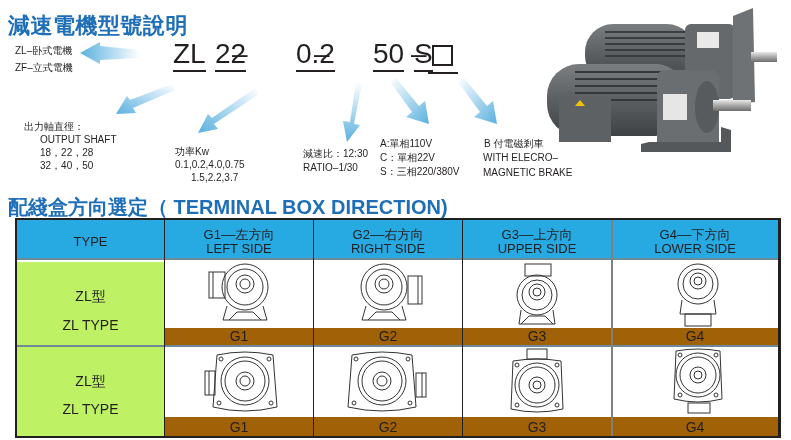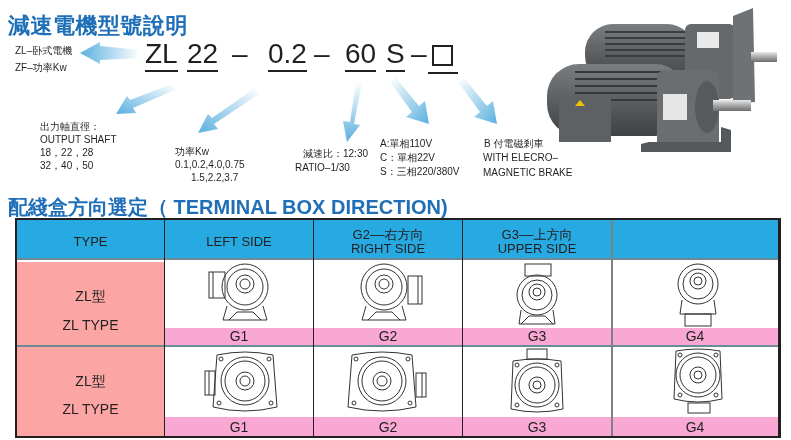--- a/index.html
+++ b/index.html
@@ -5,58 +5,58 @@
   * { margin:0; padding:0; box-sizing:border-box; }
   html, body { width:791px; height:440px; background:#ffffff; overflow:hidden; }
   body { position:relative; font-family:"Liberation Sans", "DejaVu Sans", sans-serif; color:#231f20; }
 
   .abs { position:absolute; }
 
   .title1 { left:8px; top:11px; font-size:22px; font-weight:bold; color:#1f6fb8; letter-spacing:0.5px; white-space:nowrap; }
   .small { font-size:10px; line-height:14px; white-space:nowrap; color:#231f20; }
 
   .code { top:38px; font-size:28px; white-space:nowrap; color:#231f20; }
-  .code .u { position:absolute; text-decoration:none; }
+  .code .u { position:absolute; text-decoration:none;margin-left:28px; }
   .code .u::after { content:""; position:absolute; left:0; right:0; bottom:-2px; height:2px; background:#231f20; }
   .dash { position:absolute; }
   .box { position:absolute; width:21px; height:21px; border:2px solid #231f20; }
   .boxline { position:absolute; height:2px; background:#231f20; }
 
   .arrow { position:absolute; }
 
   .title2 { left:8px; top:194px; font-size:20px; font-weight:bold; color:#1f6fb8; white-space:nowrap; }
 
   .table { position:absolute; left:15px; top:218px; width:766px; height:220px; border:2px solid #231f20; border-right:3px solid #231f20; }
   .hdr { position:absolute; left:0; top:0; width:100%; height:40px; background:#27a9e1; border-bottom:2px solid #6d8a96; }
   .hcell { position:absolute; top:0; height:44px; text-align:center; font-size:13px; line-height:14px; color:#231f20; display:flex; flex-direction:column; justify-content:center; }
   .vline { position:absolute; top:0; width:1px; background:#231f20; height:100%; }
   .vline.grey { background:#808080; width:2px; }
 
-  .typecell { position:absolute; left:0; width:147px; background:#fca5a5; text-align:center; font-size:14px; color:#231f20; }
+  .typecell { position:absolute; left:0; width:147px; background:#bef264; text-align:center; font-size:14px; color:#231f20; }
   .imgcell { position:absolute; background:#ffffff; }
-  .labelbar { position:absolute; background:#f9a8d4; height:17px; text-align:center; font-size:14px; line-height:17px; color:#231f20; }
+  .labelbar { position:absolute; background:#a16207; height:17px; text-align:center; font-size:14px; line-height:17px; color:#231f20; }
   .rowsep { position:absolute; left:0; width:100%; height:2px; background:#6d8a96; }
 
   .motor-photo { position:absolute; left:535px; top:2px; width:256px; height:180px; }
 </style>
 </head>
 <body>
 
 <div class="abs title1">減速電機型號說明</div>
 
 <div class="abs small" style="left:15px;top:44px;">ZL–卧式電機</div>
-<div class="abs small" style="left:15px;top:61px;">ZF–功率Kw</div>
+<div class="abs small" style="left:15px;top:61px;">ZF–立式電機</div>
 
 <div class="abs code" style="left:0;top:38px;width:480px;height:40px;">
   <span class="u" style="left:145px;">ZL</span>
   <span class="u" style="left:187px;">22</span>
   <span class="dash" style="left:232px;">–</span>
   <span class="u" style="left:268px;">0.2</span>
   <span class="dash" style="left:314px;">–</span>
-  <span class="u" style="left:345px;">60</span>
+  <span class="u" style="left:345px;">50</span>
   <span class="u" style="left:386px;">S</span>
   <span class="dash" style="left:411px;">–</span>
   <span class="box" style="left:432px;top:7px;"></span>
   <span class="boxline" style="left:428px;top:34px;width:30px;"></span>
 </div>
 
 <svg class="arrow" style="left:0;top:0;" width="540" height="190">
   <defs>
     <linearGradient id="g1" x1="1" y1="0" x2="0" y2="0">
       <stop offset="0" stop-color="#5ab0df" stop-opacity="0"></stop>
@@ -94,31 +94,31 @@
 
   <g>
     <polygon points="390,82 412,112 406,117 429,124 425,101 419,106 396,78" fill="url(#g4)"></polygon>
   </g>
 
   <g>
     <polygon points="458,82 480,112 474,117 497,124 493,101 487,106 464,78" fill="url(#g4)"></polygon>
   </g>
 </svg>
 
-<div class="abs small" style="left:40px;top:120px;">出力軸直徑：</div>
+<div class="abs small" style="left:24px;top:120px;">出力軸直徑：</div>
 <div class="abs small" style="left:40px;top:133px;">OUTPUT SHAFT</div>
 <div class="abs small" style="left:40px;top:146px;">18，22，28</div>
 <div class="abs small" style="left:40px;top:159px;">32，40，50</div>
 
 <div class="abs small" style="left:175px;top:145px;">功率Kw</div>
 <div class="abs small" style="left:175px;top:158px;">0.1,0.2,4.0,0.75</div>
 <div class="abs small" style="left:191px;top:171px;">1.5,2.2,3.7</div>
 
 <div class="abs small" style="left:303px;top:147px;">減速比：12:30</div>
-<div class="abs small" style="left:295px;top:161px;">RATIO–1/30</div>
+<div class="abs small" style="left:303px;top:161px;">RATIO–1/30</div>
 
 <div class="abs small" style="left:380px;top:137px;">A:單相110V</div>
 <div class="abs small" style="left:380px;top:151px;">C：單相22V</div>
 <div class="abs small" style="left:380px;top:165px;">S：三相220/380V</div>
 
 <div class="abs small" style="left:484px;top:137px;">B 付電磁剎車</div>
 <div class="abs small" style="left:483px;top:151px;">WITH ELECRO–</div>
 <div class="abs small" style="left:483px;top:166px;">MAGNETIC BRAKE</div>
 
 <svg class="motor-photo" viewBox="0 0 256 180">
@@ -167,31 +167,34 @@
 
 <div class="abs title2">配綫盒方向選定（ TERMINAL BOX DIRECTION)</div>
 
 <div class="table">
 
   <div class="hdr"></div>
   <div class="hcell" style="left:0;width:147px;">
     <span>TYPE</span>
   </div>
   <div class="hcell" style="left:148px;width:148px;">
+    <span>G1––左方向</span>
     <span>LEFT SIDE</span>
   </div>
   <div class="hcell" style="left:297px;width:148px;">
     <span>G2––右方向</span>
     <span>RIGHT SIDE</span>
   </div>
   <div class="hcell" style="left:446px;width:148px;">
     <span>G3––上方向</span>
     <span>UPPER SIDE</span>
   </div>
   <div class="hcell" style="left:595px;width:166px;">
+    <span>G4––下方向</span>
+    <span>LOWER SIDE</span>
   </div>
 
   <div class="typecell" style="top:42px;height:83px;">
     <div style="position:absolute;left:0;right:0;top:26px;">ZL型</div>
     <div style="position:absolute;left:0;right:0;top:55px;">ZL TYPE</div>
   </div>
 
   <div class="imgcell" style="left:148px;top:42px;width:148px;height:66px;">
     <svg width="148" height="66" viewBox="0 0 148 66">
       <g fill="none" stroke="#333" stroke-width="1">

